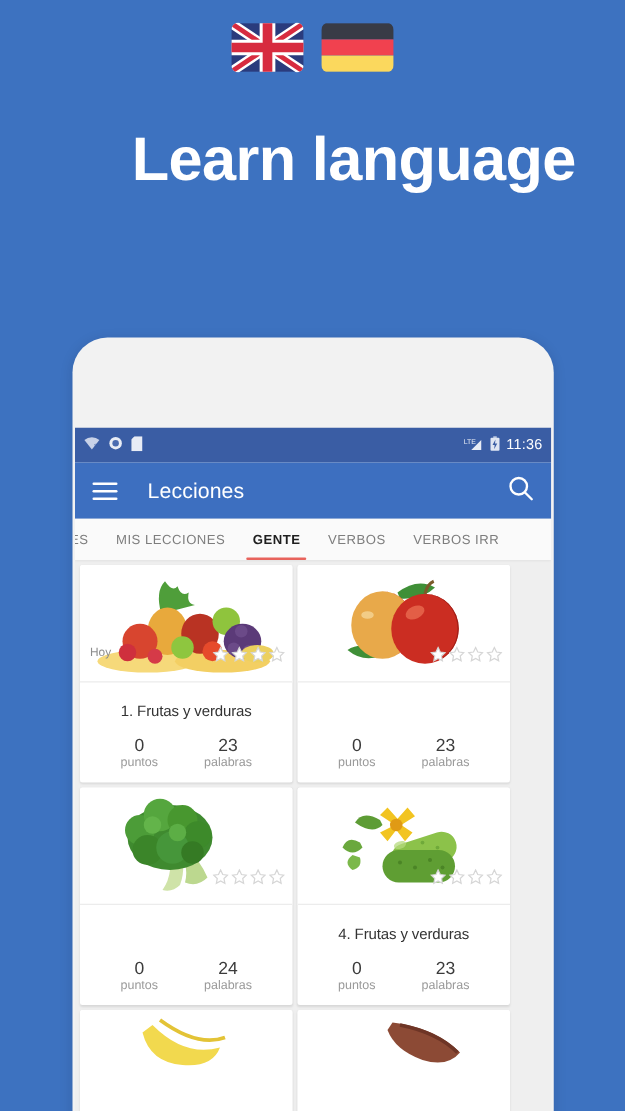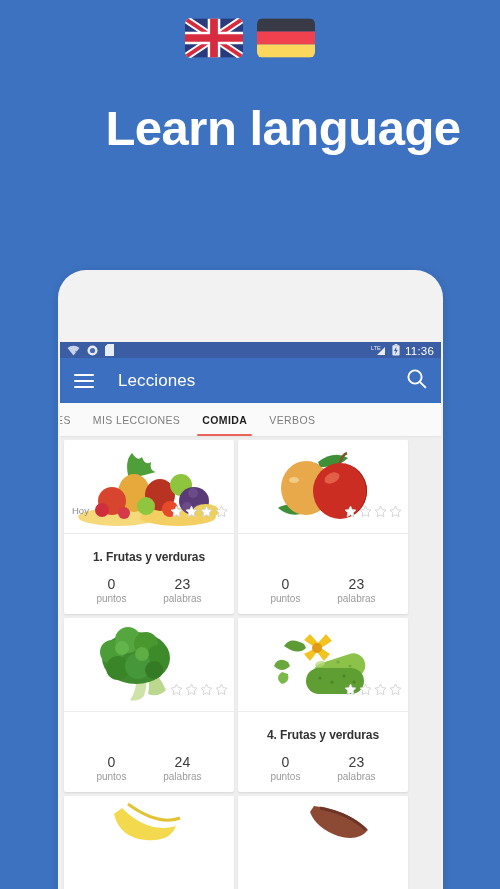--- a/index.html
+++ b/index.html
@@ -29,21 +29,21 @@
     border-top-left-radius:28px;border-top-right-radius:28px;
     box-shadow:0 2px 10px rgba(0,0,0,0.12);
     overflow:hidden;
   }
   .screen{
     position:absolute;left:2px;top:72px;width:381px;height:566px;
     background:#f0f0f0;overflow:hidden;
   }
   
   .statusbar{
-    height:16px;background:#3a5da4;display:flex;align-items:flex-end;
+    height:28px;background:#3a5da4;display:flex;align-items:center;
     padding:0 7px;color:#e8ecf5;font-size:11px;
   }
   .sb-left{display:flex;align-items:center;gap:7px;}
   .sb-right{margin-left:auto;display:flex;align-items:center;gap:5px;}
   .sb-time{font-size:11.5px;color:#ffffff;letter-spacing:0.2px;}
   .sb-ico{display:block;}
   
   .appbar{
     height:45px;background:#3d6fc0;display:flex;align-items:center;
     padding:0 14px;
@@ -88,21 +88,21 @@
     border-bottom:1px solid #ececec;
   }
   .card-img svg{display:block;}
   .hoy{
     position:absolute;left:8px;bottom:4px;font-size:9.5px;color:#8d8d8d;
   }
   .stars{
     position:absolute;right:6px;bottom:3px;display:flex;gap:2px;
   }
   .card-title{
-    text-align:center;font-size:12px;font-weight:bold;color:#333333;
+    text-align:center;font-size:12px;font-weight:normal;color:#333333;
     padding:16px 4px 0 4px;letter-spacing:-0.1px;
   }
   .card-stats{
     display:flex;justify-content:space-around;padding:12px 14px 10px 14px;
     margin-top:auto;
   }
   .stat{text-align:center;}
   .stat-num{font-size:14px;color:#3b3b3b;line-height:1.15;}
   .stat-lbl{font-size:10px;color:#9a9a9a;margin-top:1px;}
 </style>
@@ -184,22 +184,23 @@
         <svg width="21" height="21" viewBox="0 0 21 21">
           <circle cx="9" cy="9" r="6.6" fill="none" stroke="#ffffff" stroke-width="1.9"></circle>
           <line x1="13.8" y1="13.8" x2="19.4" y2="19.4" stroke="#ffffff" stroke-width="1.9" stroke-linecap="round"></line>
         </svg>
       </span>
     </div>
 
     <div class="tabs">
       <span class="tab first">NES</span>
       <span class="tab">MIS LECCIONES</span>
-      <span class="tab active">COMIDA</span>
+      <span class="tab active">GENTE</span>
       <span class="tab">VERBOS</span>
+      <span class="tab">VERBOS IRR</span>
     </div>
 
     <div class="grid">
 
       <div class="card">
         <div class="card-img">
           <svg width="150" height="88" viewBox="0 0 150 88">
             <ellipse cx="44" cy="74" rx="40" ry="9" fill="#f6d97a"></ellipse>
             <ellipse cx="104" cy="74" rx="38" ry="9" fill="#f3cf63"></ellipse>
             <path d="M55 36 q-5 -18 3 -26 q6 9 10 4 q3 9 9 5 q-2 9 5 10 z" fill="#4f9e3a"></path>

